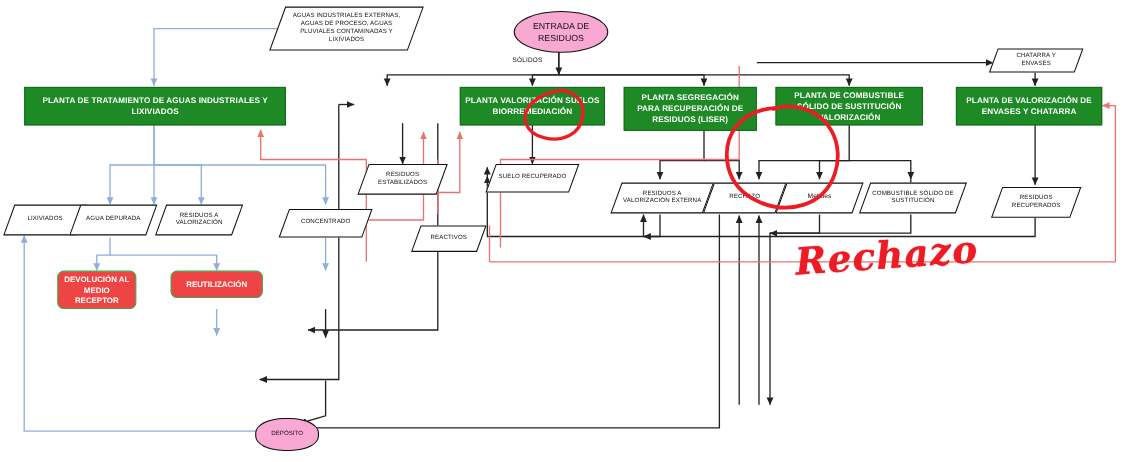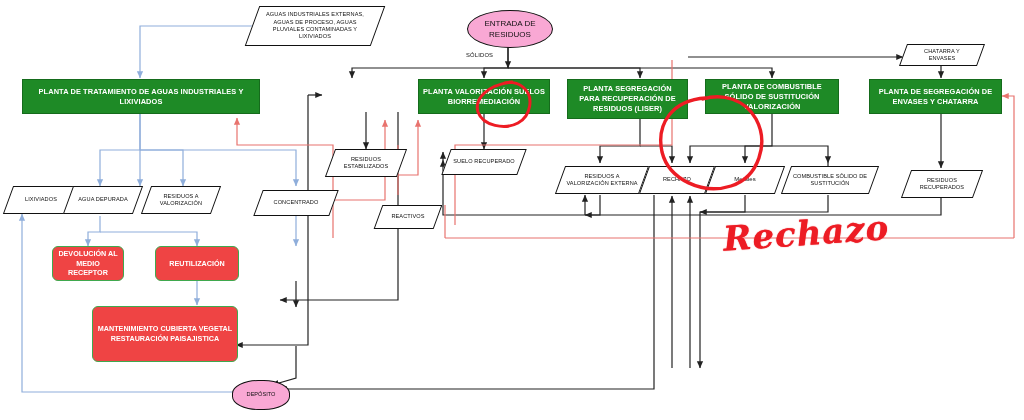--- a/index.html
+++ b/index.html
@@ -167,21 +167,21 @@
 
   <div class="node plant" style="left:22px;top:79px;width:238px;height:35px;">PLANTA DE TRATAMIENTO DE AGUAS INDUSTRIALES Y LIXIVIADOS</div>
 
 
   <div class="node plant" style="left:418px;top:79px;width:132px;height:35px;">PLANTA VALORIZACIÓN SUELOS BIORREMEDIACIÓN</div>
 
   <div class="node plant" style="left:567px;top:79px;width:121px;height:40px;text-align:center;">PLANTA SEGREGACIÓN PARA RECUPERACIÓN DE RESIDUOS (LISER)</div>
 
   <div class="node plant" style="left:705px;top:79px;width:134px;height:35px;">PLANTA DE COMBUSTIBLE SÓLIDO DE SUSTITUCIÓN VALORIZACIÓN</div>
 
-  <div class="node plant" style="left:869px;top:79px;width:133px;height:35px;">PLANTA DE SEGREGACIÓN DE ENVASES Y CHATARRA</div>
+  <div class="node plant" style="left:869px;top:79px;width:133px;height:35px;">PLANTA DE VALORIZACIÓN DE ENVASES Y CHATARRA</div>
 
   <div class="data" style="left:8px;top:186px;width:66px;height:28px;">
     <div class="shape"></div>
     <div class="txt">LIXIVIADOS</div>
   </div>
 
   <div class="data" style="left:68px;top:186px;width:70px;height:28px;">
     <div class="shape"></div>
     <div class="txt">AGUA DEPURADA</div>
   </div>
@@ -231,24 +231,23 @@
     <div class="txt">COMBUSTIBLE SÓLIDO DE SUSTITUCIÓN</div>
   </div>
 
   <div class="data" style="left:906px;top:170px;width:72px;height:28px;">
     <div class="shape"></div>
     <div class="txt">RESIDUOS RECUPERADOS</div>
   </div>
 
   <div class="node sub" style="left:52px;top:246px;width:72px;height:35px;">DEVOLUCIÓN AL MEDIO RECEPTOR</div>
 
-  <div class="node sub" style="left:155px;top:246px;width:84px;height:35px;">REUTILIZACIÓN</div>
-
-
-  <div class="node sub" style="left:92px;top:306px;width:146px;height:56px;">MANTENIMIENTO CUBIERTA VEGETAL RESTAURACIÓN PAISAJISTICA</div>
+  <div class="node sub" style="left:155px;top:246px;width:84px;height:25px;">REUTILIZACIÓN</div>
+
+
 
 
   <div class="oval small" style="left:232px;top:380px;width:56px;height:28px;">DEPÓSITO</div>
 
   <svg id="redink" class="layer">
     <g stroke="#ED1C24" fill="none" stroke-linecap="round" stroke-width="3">
 
       <path d="M512,82 C487,85 474,99 478,112 C483,126 505,130 518,123 C531,116 534,97 524,88 C518,82 508,81 502,84"></path>
 
       <path stroke-width="3.4" d="M706,98 C672,100 656,124 662,152 C669,180 703,195 731,186 C759,177 769,143 756,119 C745,99 722,93 703,99"></path>

